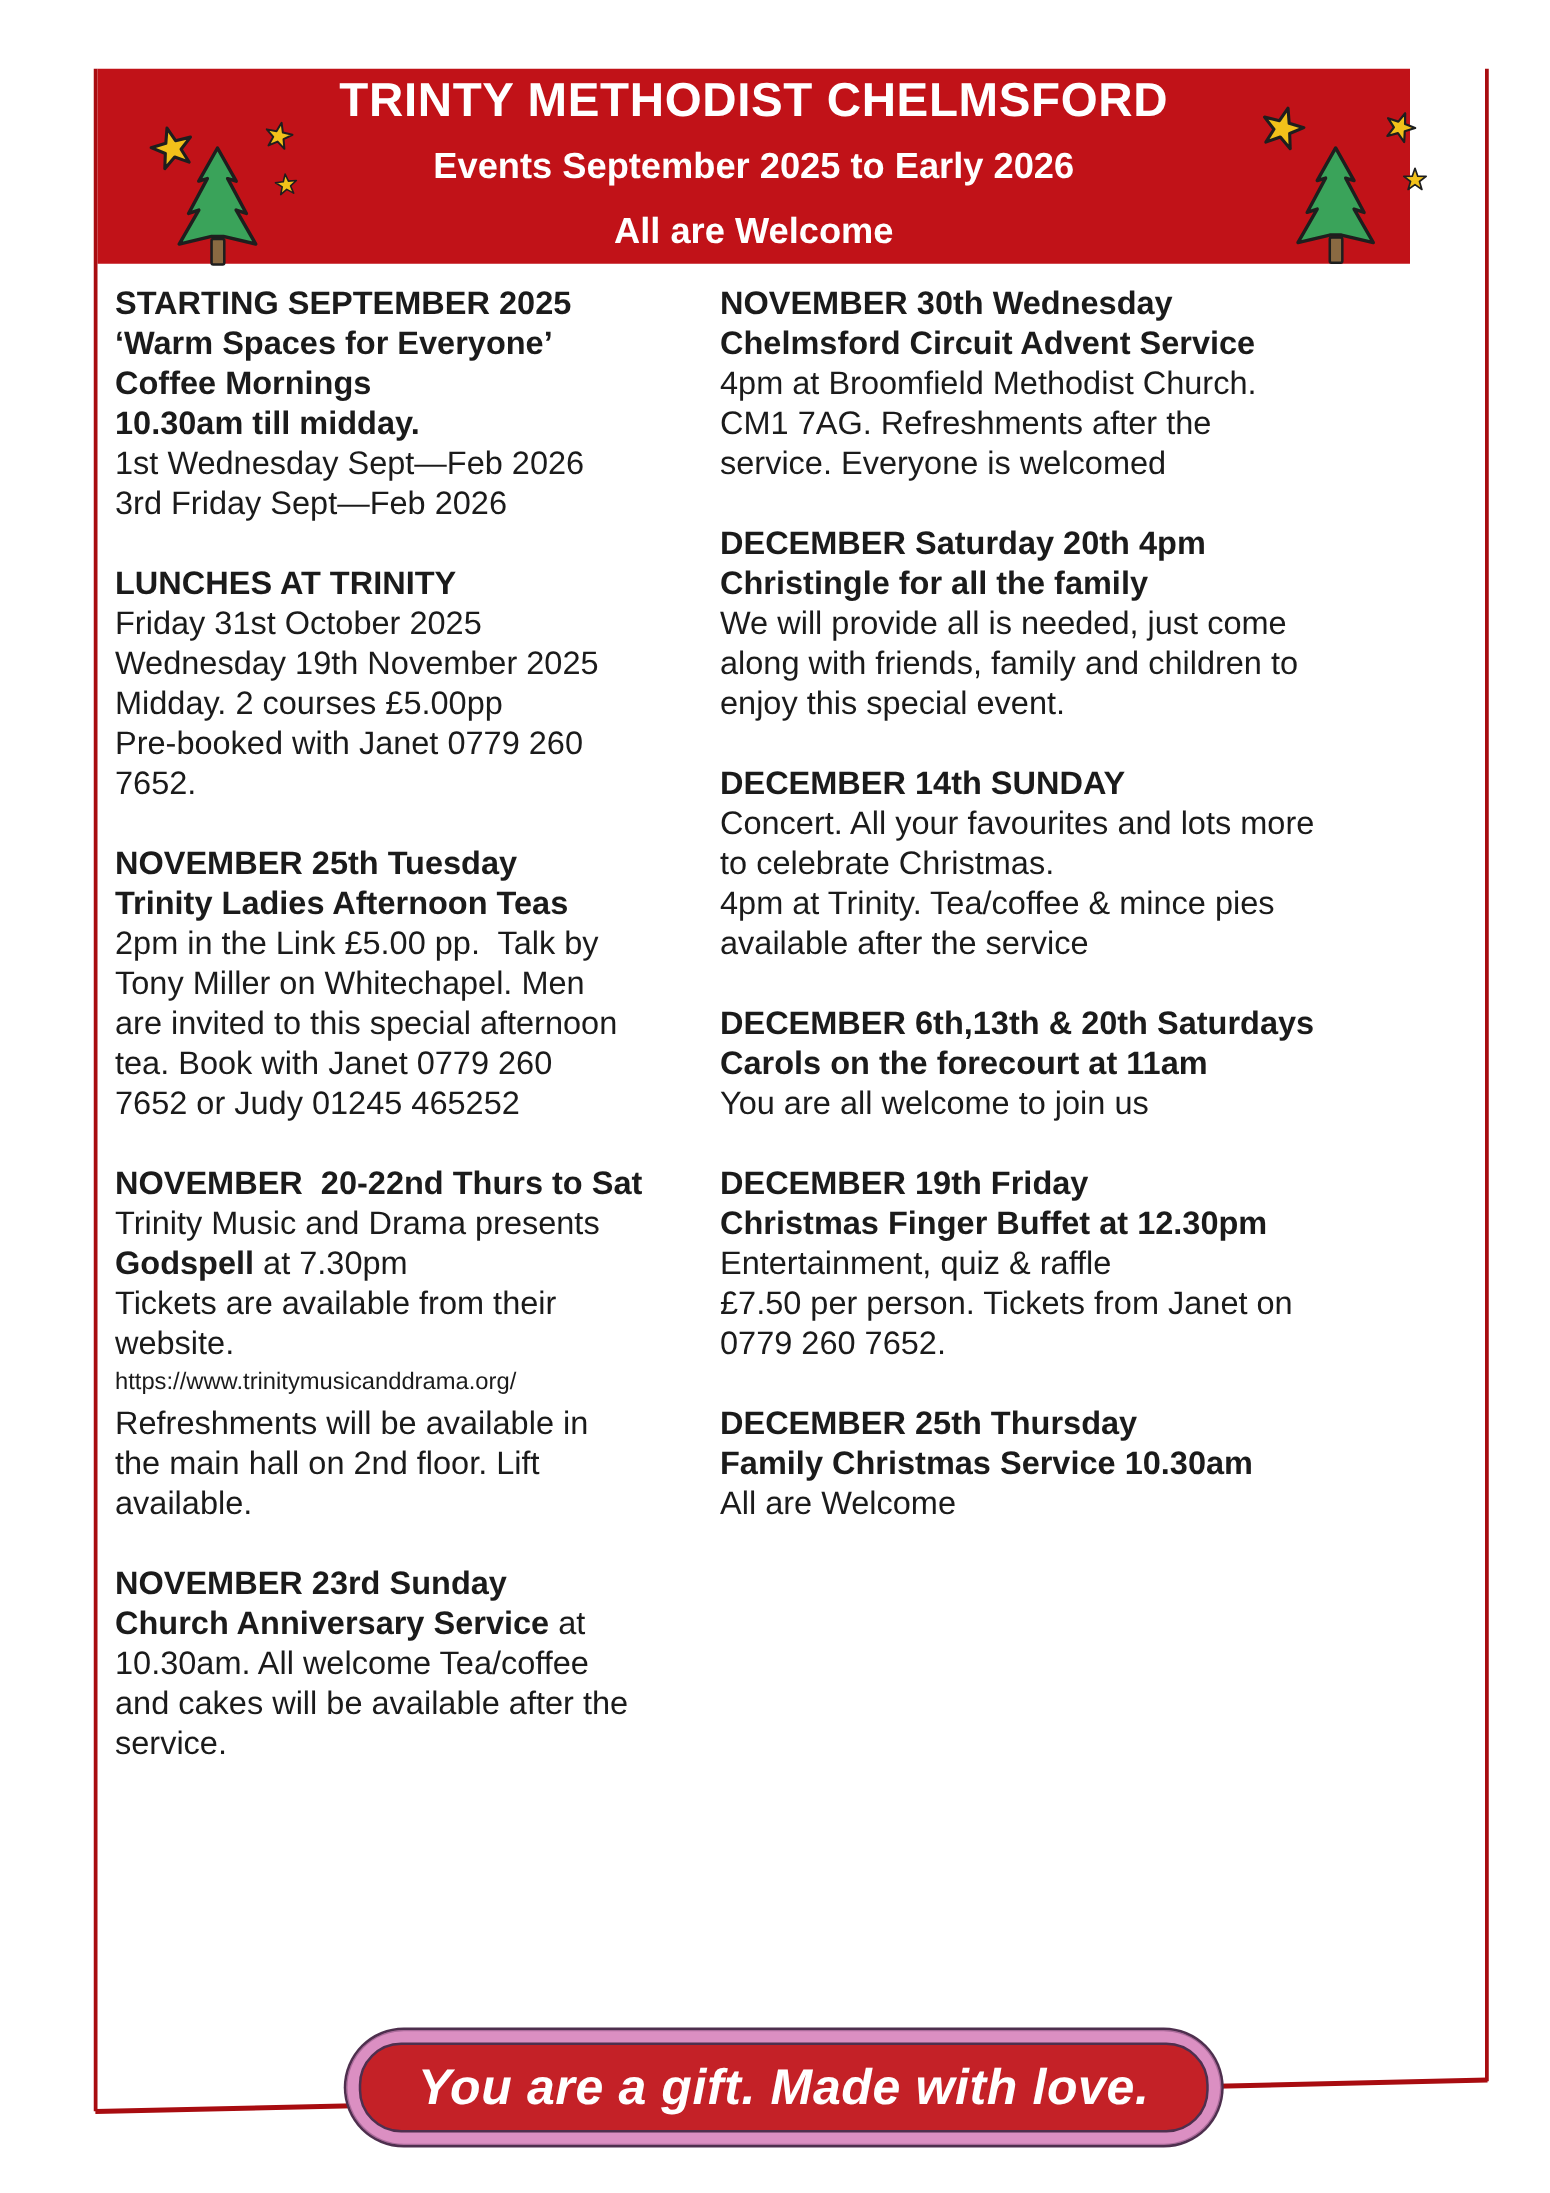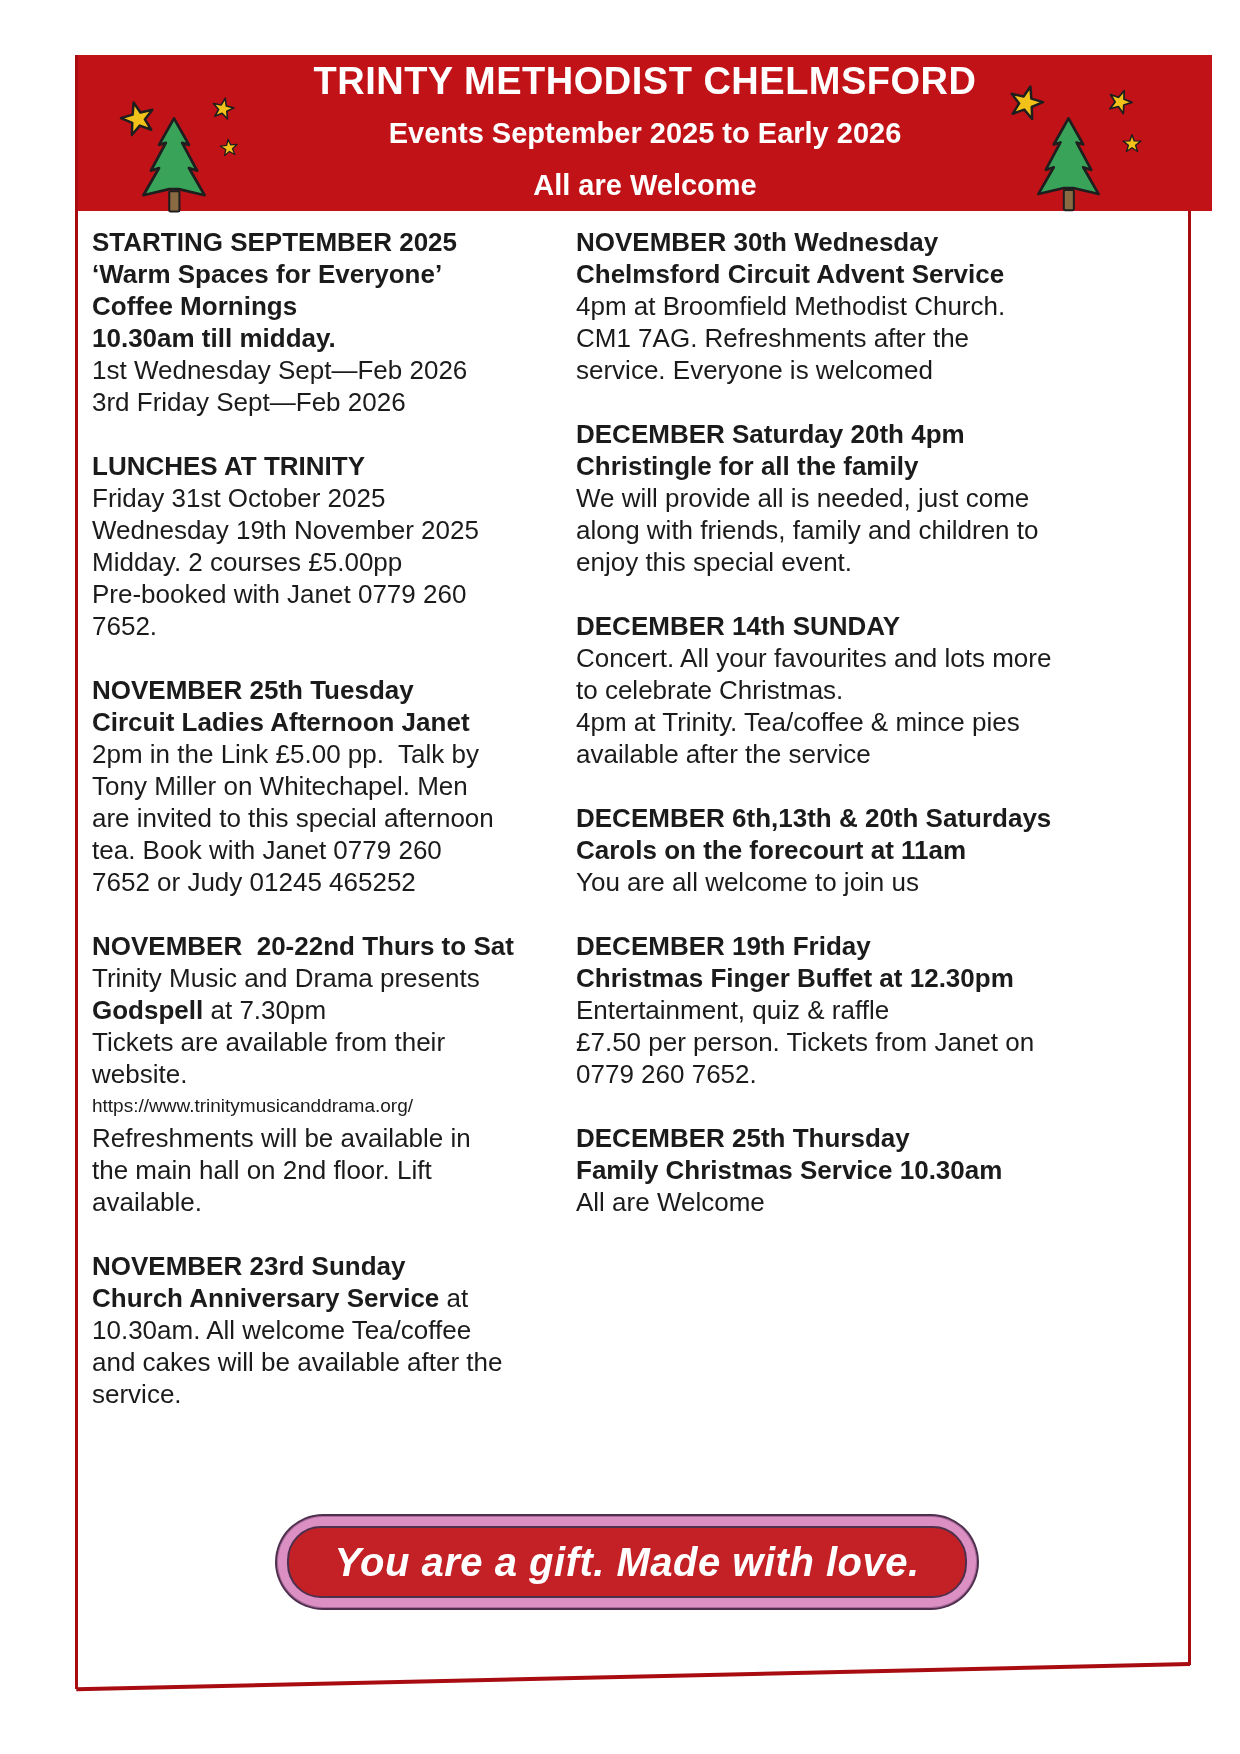--- a/index.html
+++ b/index.html
@@ -6,42 +6,42 @@
   .page{position:relative;width:1240px;height:1754px;background:#ffffff;
         font-family:"Liberation Sans",sans-serif;color:#1b1b1b;overflow:hidden;}
 
   
   .frame-left{position:absolute;left:75px;top:55px;width:3px;height:1634px;background:var(--frame-red,#a80c10);}
   .frame-right{position:absolute;left:1188px;top:55px;width:3px;height:1610px;background:var(--frame-red,#a80c10);}
   .frame-bottom{position:absolute;left:76px;top:1662px;width:1114px;height:4px;background:var(--frame-red,#a80c10);
                 transform:rotate(-1.3deg);transform-origin:100% 50%;}
 
   
-  .banner{position:absolute;left:78px;top:55px;width:1134px;height:156px;background:var(--banner-red,#c11218);}
+  .banner{position:absolute;left:78px;top:55px;width:1050px;height:156px;background:var(--banner-red,#c11218);}
   .banner-row{position:relative;z-index:2;height:52px;display:flex;align-items:center;justify-content:center;
               color:#ffffff;font-weight:700;text-align:center;}
   .banner-row.title{font-size:38px;letter-spacing:.5px;}
   .banner-row.subtitle{font-size:29px;}
   .banner-row.welcome{font-size:29px;}
   .decor{position:absolute;top:0;z-index:1;overflow:visible;}
   .decor-left{left:0;width:260px;height:156px;}
   .decor-right{left:920px;width:174px;height:156px;}
 
   
   .content{position:absolute;left:92px;top:226px;width:1096px;display:flex;align-items:flex-start;gap:20px;}
   .col{flex:none;}
   .col-left{width:464px;}
   .col-right{width:600px;}
   .event{margin-bottom:32px;}
   .line{font-size:26px;line-height:32px;white-space:pre;}
   .line .bold{font-weight:700;}
   .line.small{font-size:19px;}
 
   
-  .gift-badge{position:absolute;left:277px;top:1516px;width:700px;height:92px;
+  .gift-badge{position:absolute;left:277px;top:1624px;width:700px;height:92px;
               background:var(--badge-pink,#db8fc2);border-radius:46px;
               box-shadow:0 0 0 2px #4e2f4e, inset 0 0 0 1px rgba(80,40,80,.35);
               display:flex;align-items:center;justify-content:center;}
   .gift-inner{width:676px;height:68px;background:var(--badge-red,#c42127);border-radius:34px;
               border:2px solid #4e2f4e;display:flex;align-items:center;justify-content:center;
               color:#ffffff;font-weight:700;font-style:italic;font-size:40px;letter-spacing:.5px;white-space:pre;}
 </style>
 </head>
 <body>
 
@@ -110,21 +110,21 @@
         <div class="event">
           <div class="line"><span class="bold">LUNCHES AT TRINITY</span></div>
           <div class="line"><span>Friday 31st October 2025</span></div>
           <div class="line"><span>Wednesday 19th November 2025</span></div>
           <div class="line"><span>Midday. 2 courses £5.00pp</span></div>
           <div class="line"><span>Pre-booked with Janet 0779 260</span></div>
           <div class="line"><span>7652.</span></div>
         </div>
         <div class="event">
           <div class="line"><span class="bold">NOVEMBER 25th Tuesday</span></div>
-          <div class="line"><span class="bold">Circuit Ladies Afternoon Janet</span></div>
+          <div class="line"><span class="bold">Trinity Ladies Afternoon Teas</span></div>
           <div class="line"><span>2pm in the Link £5.00 pp.  Talk by</span></div>
           <div class="line"><span>Tony Miller on Whitechapel. Men</span></div>
           <div class="line"><span>are invited to this special afternoon</span></div>
           <div class="line"><span>tea. Book with Janet 0779 260</span></div>
           <div class="line"><span>7652 or Judy 01245 465252</span></div>
         </div>
         <div class="event">
           <div class="line"><span class="bold">NOVEMBER  20-22nd Thurs to Sat</span></div>
           <div class="line"><span>Trinity Music and Drama presents</span></div>
           <div class="line"><span class="bold">Godspell</span><span> at 7.30pm</span></div>

